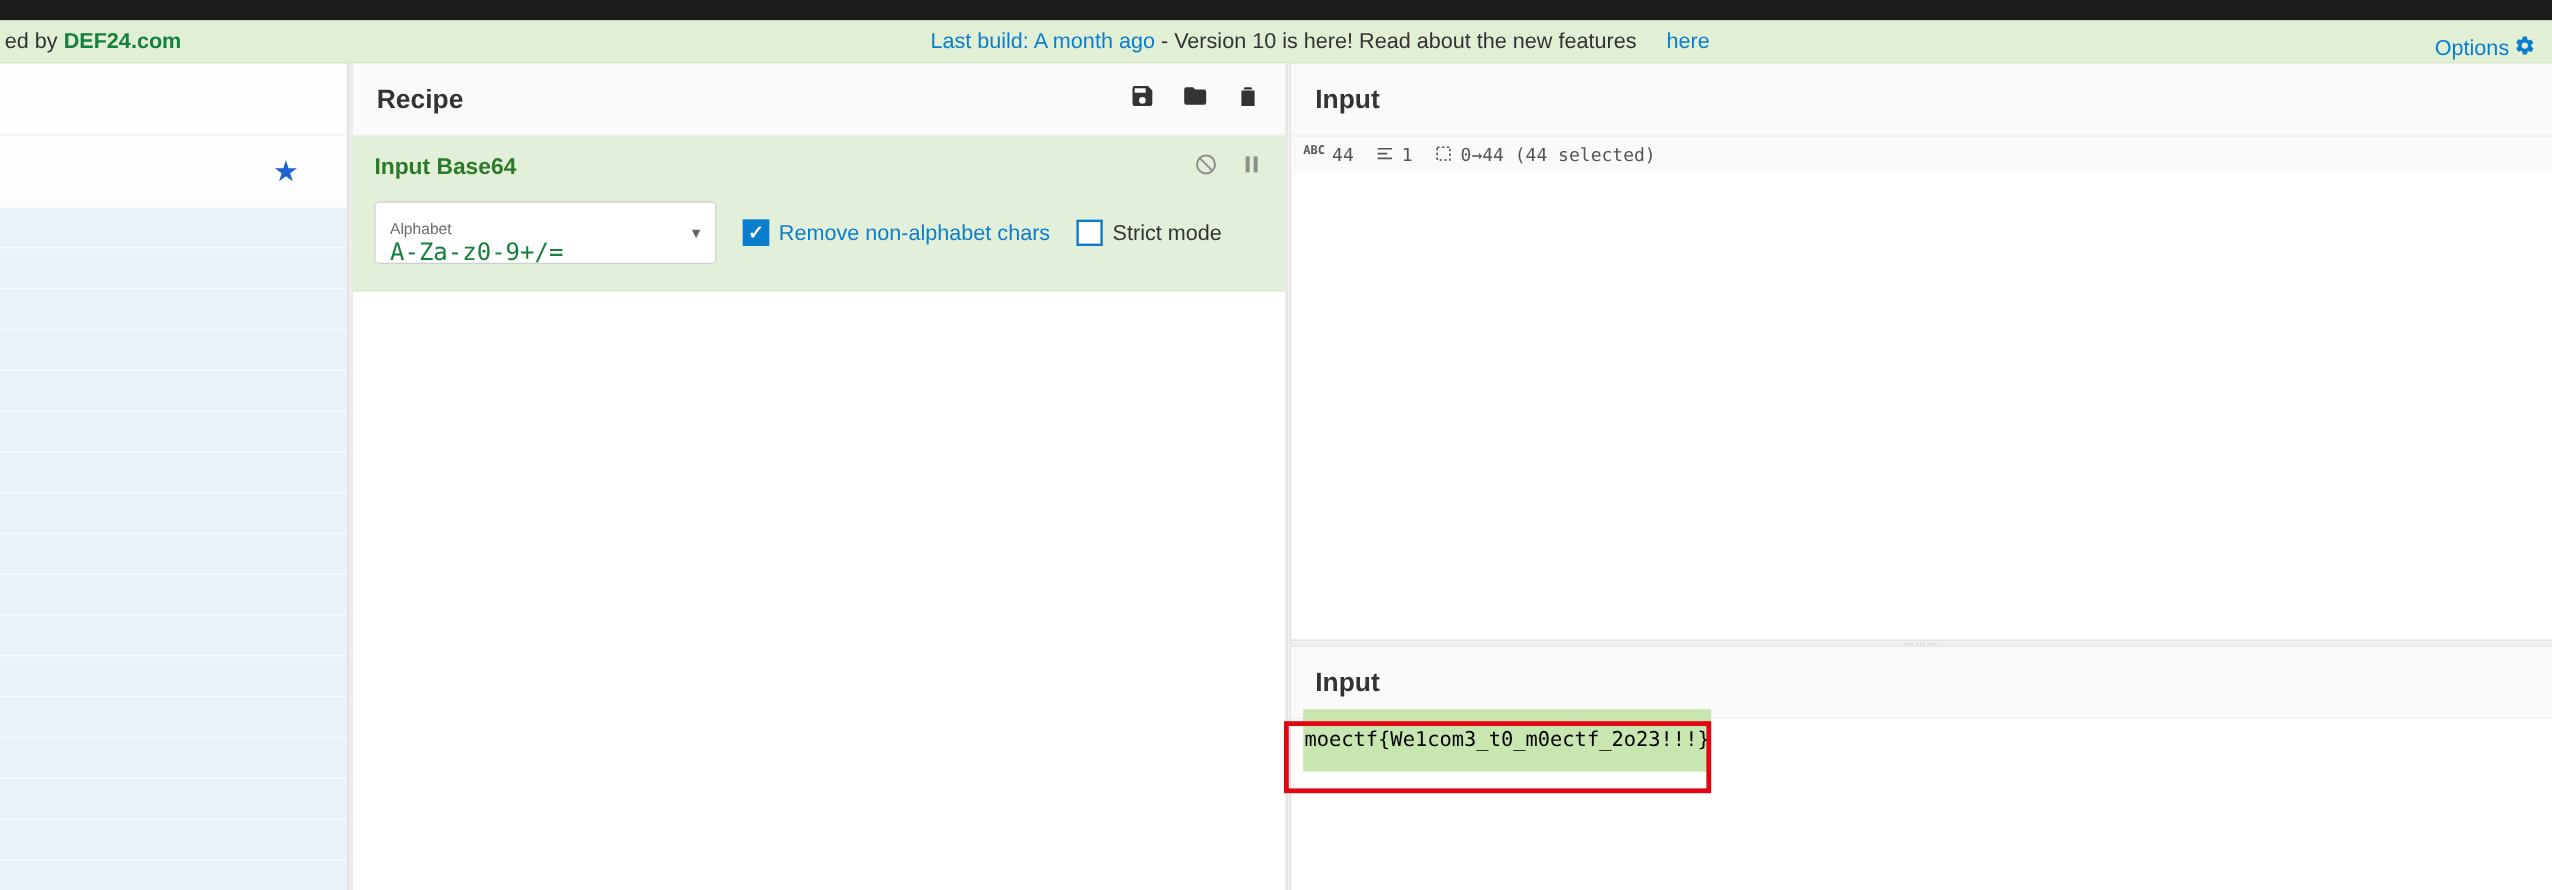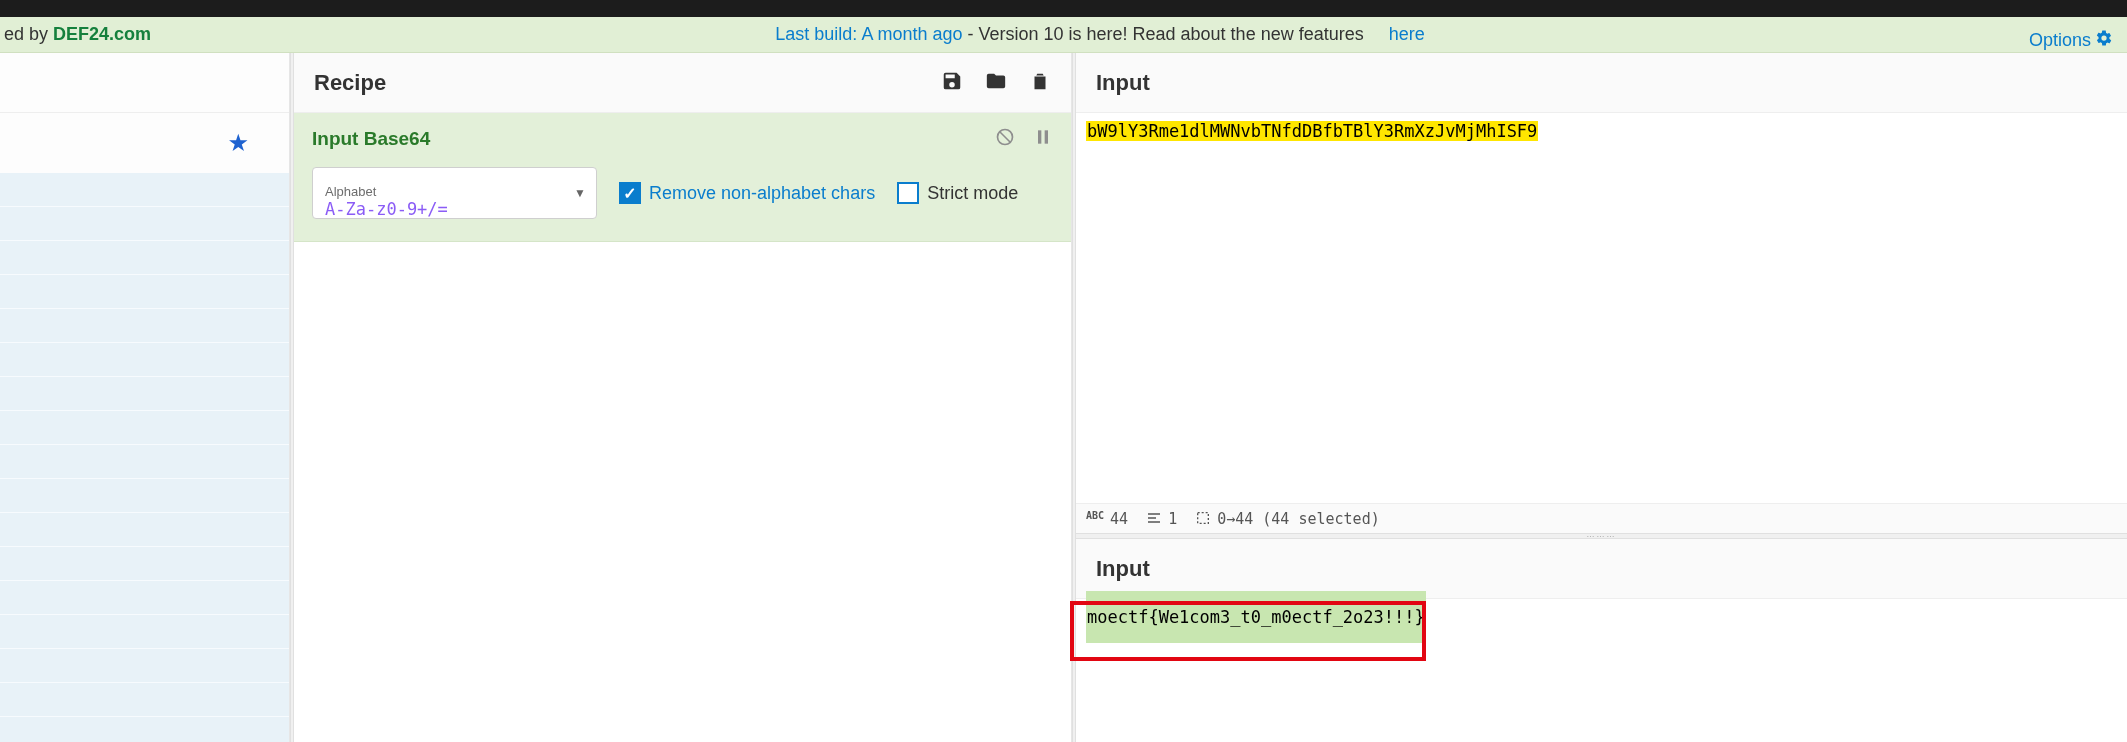--- a/index.html
+++ b/index.html
@@ -57,21 +57,21 @@
   .op-controls { display:flex; gap:18px; align-items:center; }
   .op-controls svg { width:20px; height:20px; fill:#8e8e8e; }
 
   .op-args { margin-top: 16px; display:flex; align-items:center; gap:22px; }
   .arg-select {
     background:#fff; border:1px solid #cfcfcf; border-radius:4px;
     width: 285px; height: 52px; position:relative; padding: 22px 30px 6px 12px;
     display:flex; flex-direction:column; justify-content:center;
   }
   .arg-select .arg-label { font-size:13px; color:#6d6d6d; }
-  .arg-select .arg-value { font-family: "Consolas", monospace; font-size:17px; color:#8b5cf6; }
+  .arg-select .arg-value { font-family: "Consolas", monospace; font-size:20px; color:#15803d; }
   .arg-select .caret { position:absolute; right:10px; top:50%; transform:translateY(-50%); color:#666; font-size:12px;}
   .arg-check { display:flex; align-items:flex-end; gap:8px; }
   .arg-check .box {
     width:22px; height:22px; border:2px solid #0a7dcd; display:flex; align-items:center;
     justify-content:center; background:#fff;
   }
   .arg-check .box.checked { background:#0a7dcd; }
   .arg-check .box.checked::after { content:"✓"; color:#fff; font-size:16px; font-weight:bold; }
   .arg-check .lbl { color:#0a7dcd; font-size:18px; }
   .arg-check .lbl.muted { color:#333; }
@@ -217,23 +217,20 @@
   </div>
 
   <div class="splitter-v"></div>
 
   <div class="io-col">
 
     <div class="io-panel input">
       <div class="panel-header">
         <div class="title">Input</div>
       </div>
-      <div class="io-content">
-        <span class="highlighted">bW9lY3Rme1dlMWNvbTNfdDBfbTBlY3RmXzJvMjMhISF9</span>
-      </div>
       <div class="status-bar">
         <div class="sb-item">
           <span style="font-size:10px;font-weight:bold;">ABC</span>
           <span>44</span>
         </div>
         <div class="sb-item">
           <svg viewBox="0 0 24 24">
               <path d="M3 6h18M3 12h12M3 18h18" stroke="#555" stroke-width="2"></path>
             </svg>
           <span>1</span>

